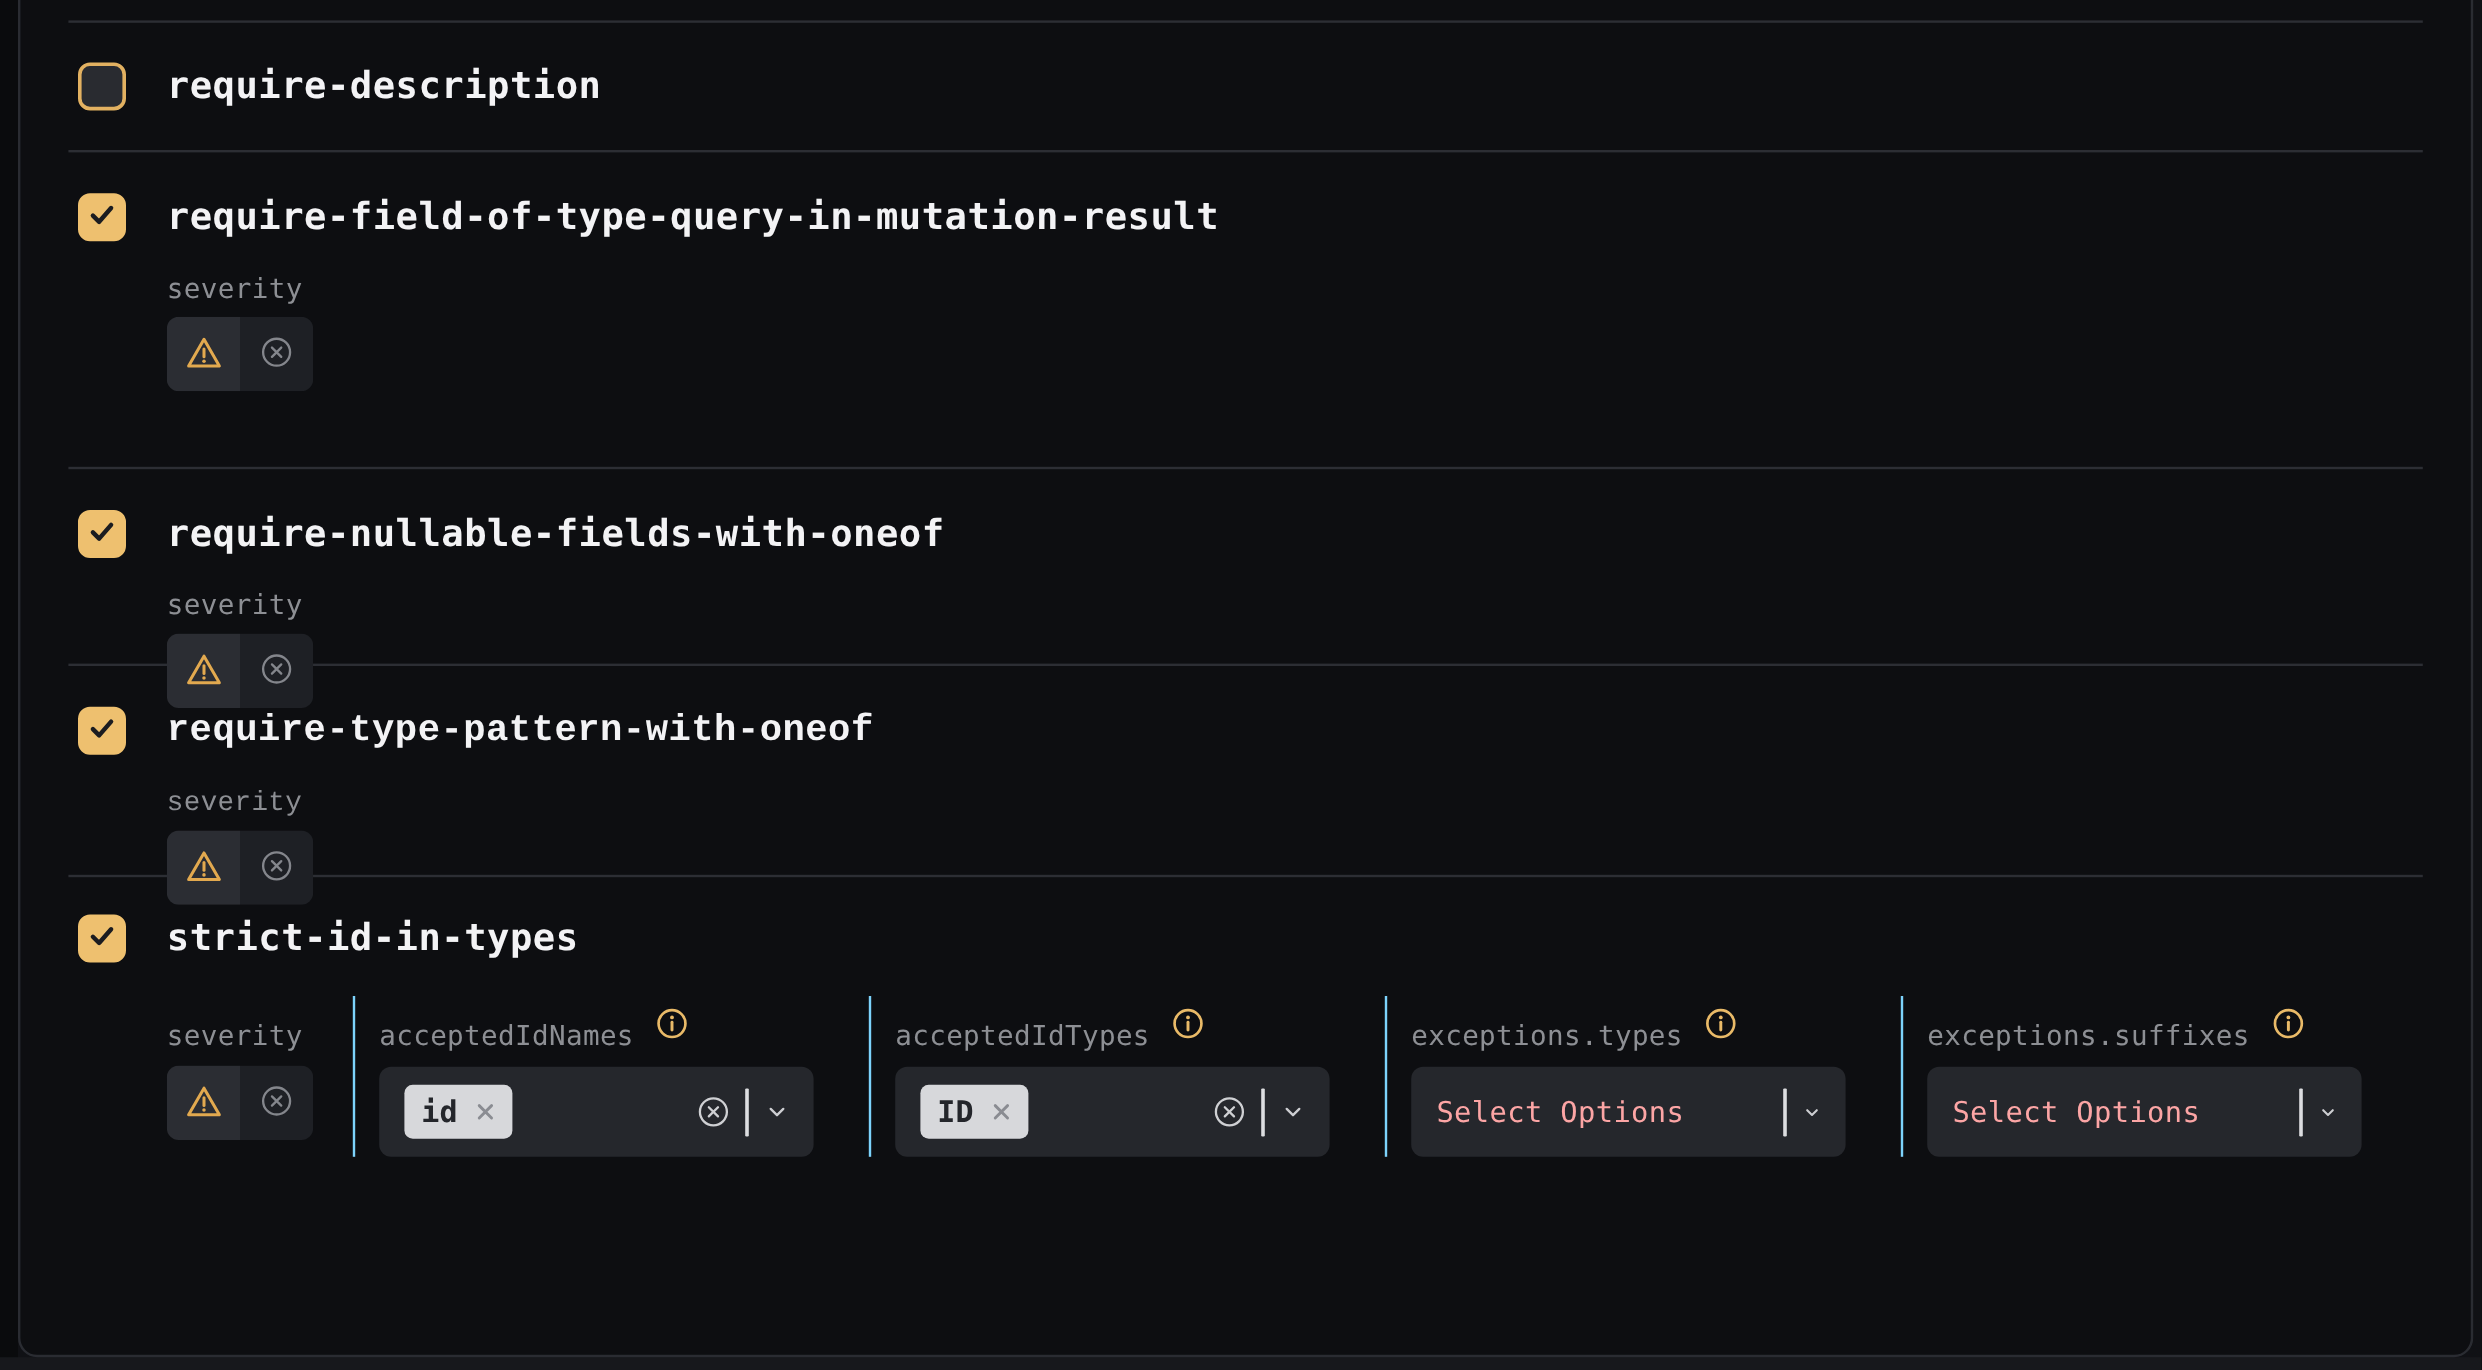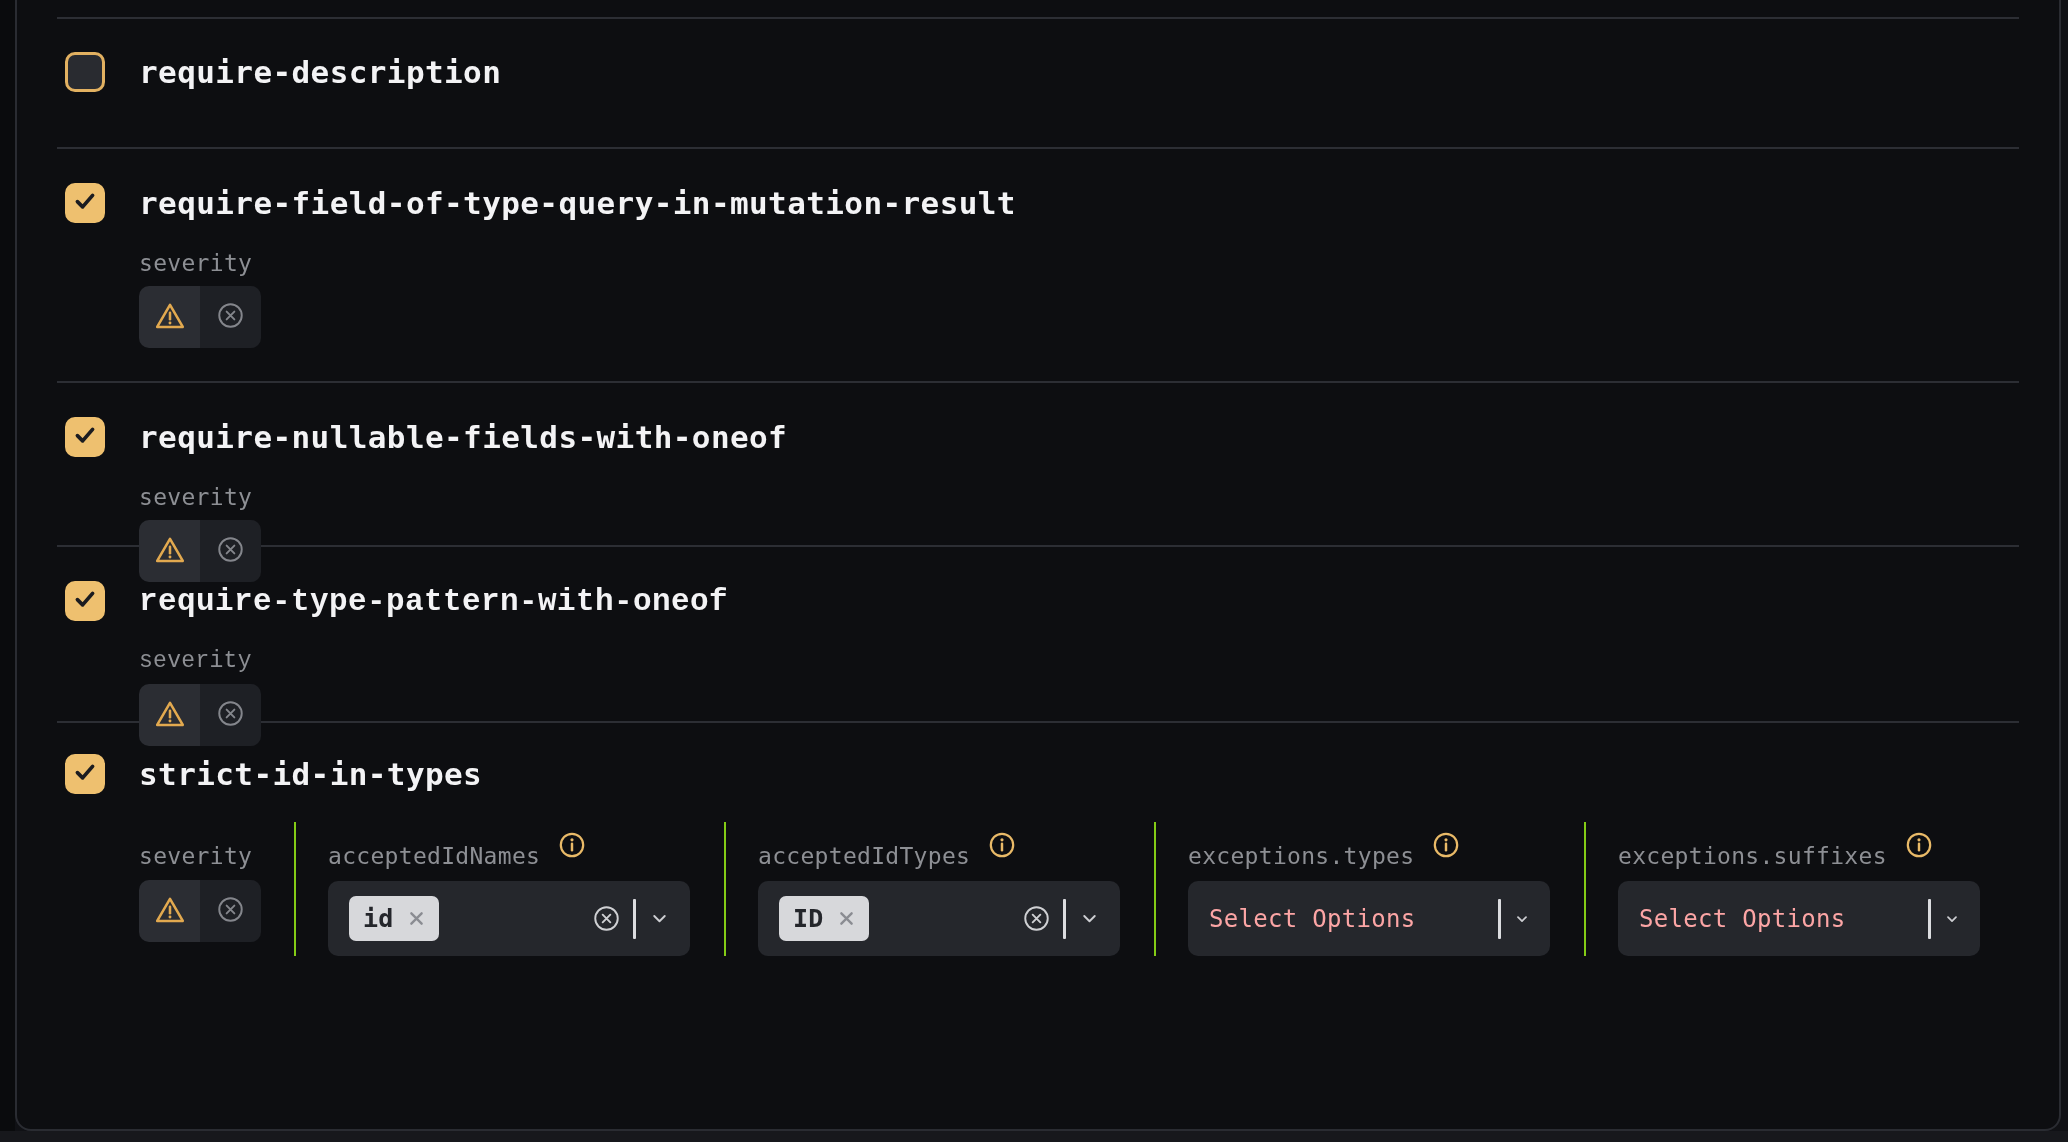--- a/index.html
+++ b/index.html
@@ -18,22 +18,22 @@
     width:2046px; height:1155px;
     background:#0d0e11;
     border:2px solid #2a2c32;
     border-radius:16px;
     padding:0 40px;
     overflow:hidden;
   }
   .card-top-spacer { height:39px; }
 
   .rule { border-top:2px solid #2c2e34; }
-  .rule-1 { height:130px; }
-  .rule-2 { height:234px; }
+  .rule-1 { height:108px; }
+  .rule-2 { height:264px; }
   .rule-3 { height:164px; }
   .rule-4 { height:176px;font-family:Liberation Mono, monospace; }
   .rule-5 { height:366px; }
 
   .rule-head { display:flex; align-items:center; gap:34px; padding-left:8px; }
   .mt-33 { margin-top:33px; } .mt-34 { margin-top:34px; } .mt-31 { margin-top:31px; }
 
   .checkbox {
     width:40px; height:40px; border-radius:10px;
     background:#292b30; border:3px solid #e2b161;
@@ -65,21 +65,21 @@
     width:61px; height:62px; border:none; display:flex;
     align-items:center; justify-content:center; cursor:pointer;
   }
   .severity-seg.warn { background:#2b2d33; }
   .severity-seg.off  { background:#1e2025; }
 
   .options-row { display:flex; margin-top:28px; align-items:stretch; }
   .opt-col { flex:0 0 auto; }
   .col-severity { width:237px; padding-left:82px; }
   .col-severity .severity-group { margin-top:12px; }
-  .opt-col.bordered { border-left:2px solid #84cc16; padding-left:32px; width:430px; }
+  .opt-col.bordered { border-left:2px solid #7dd3fc; padding-left:20px; width:430px; }
   .opt-col.last { width:436px; }
 
   .opt-label-row { display:flex; align-items:center; gap:18px; }
   .info-icon { flex:0 0 auto; display:flex; cursor:pointer; }
 
   .multiselect {
     margin-top:13px;
     width:362px; height:75px; border-radius:10px; background:#25272c;
     display:flex; align-items:center; padding:0 20px 0 21px;
     cursor:pointer;

